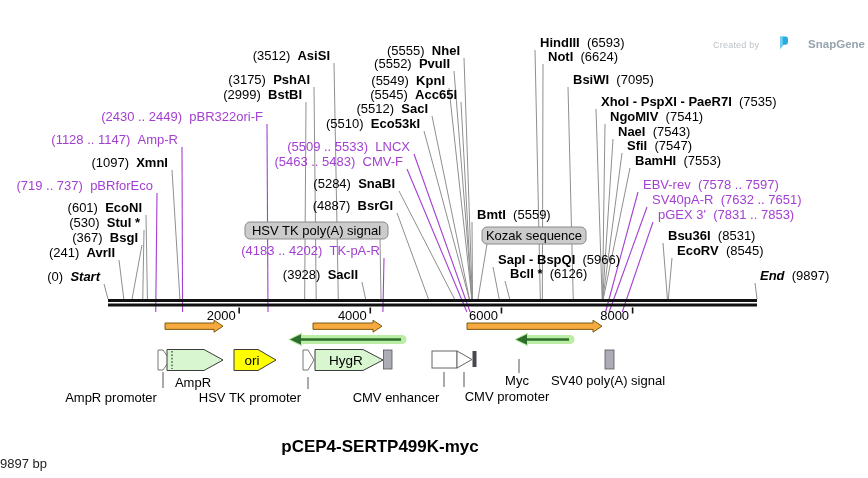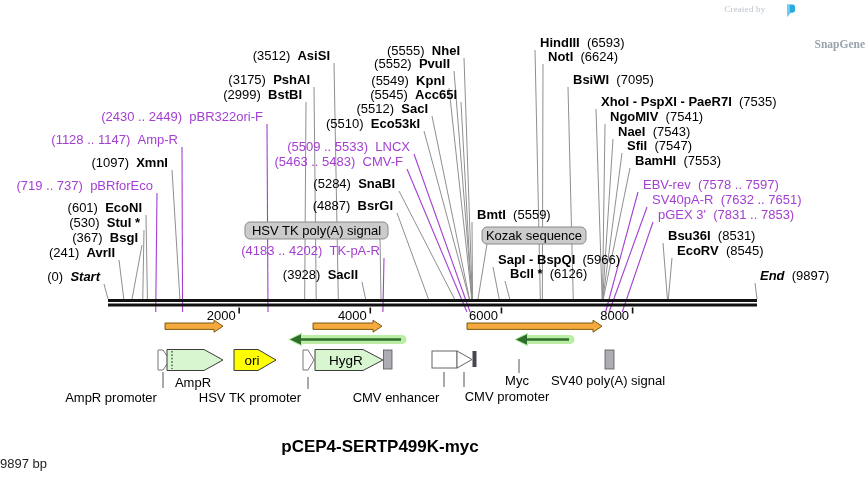--- a/index.html
+++ b/index.html
@@ -1,18 +1,18 @@
 <!DOCTYPE html>
 <html><head>
 <meta charset="utf-8">
 <style>
   html,body{margin:0;padding:0;background:#fff;}
   .stage{position:relative;width:868px;height:478px;background:#ffffff;overflow:hidden;
          font-family:"Liberation Sans","DejaVu Sans",sans-serif;}
-  .watermark{position:absolute;top:4px;right:3px;display:flex;align-items:flex-start;gap:19px;font-family:Liberation Serif, serif;}
+  .watermark{position:absolute;top:4px;right:3px;display:flex;align-items:flex-end;gap:19px;}
   .watermark .created{font-size:9px;color:#bdc3c9;letter-spacing:.2px;}
   .watermark .brand{font-size:11.5px;color:#98a4ad;font-weight:bold;margin-top:34px;}
   .watermark .logo{display:inline-flex;}
   svg#map{position:absolute;left:0;top:0;}
   .title{position:absolute;left:0;top:437px;width:760px;text-align:center;
          font-size:17px;font-weight:bold;color:#000;}
   .subtitle{position:absolute;left:0;top:456px;width:868px;text-align:left;
          font-size:13px;color:#222;}
 </style>
 </head>

